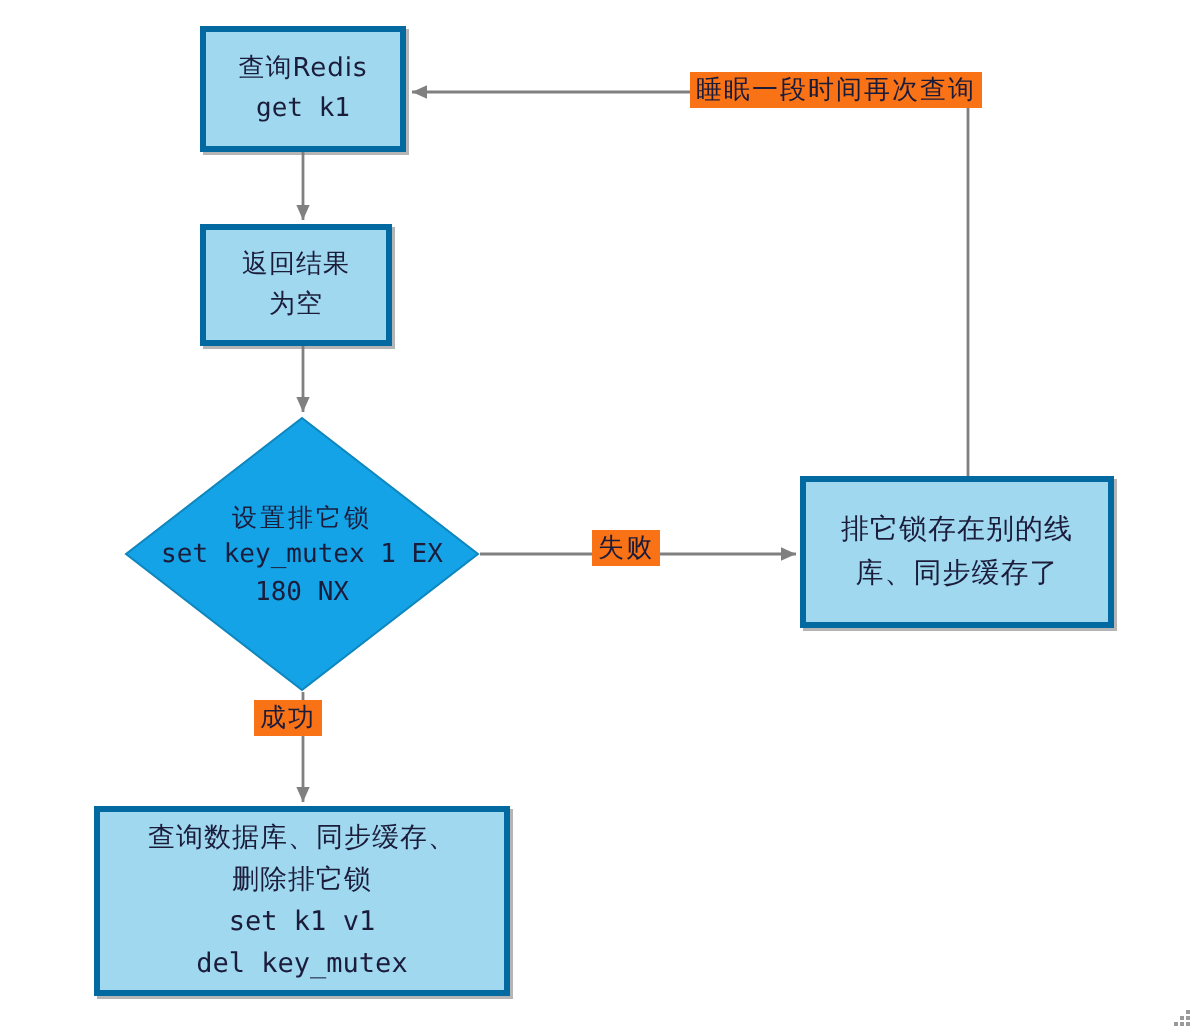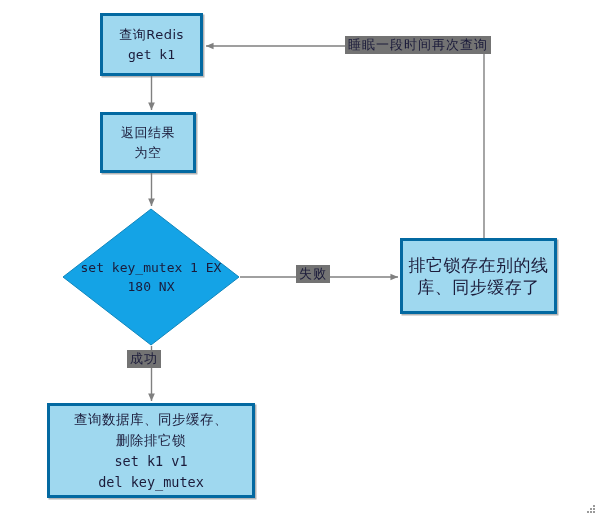--- a/index.html
+++ b/index.html
@@ -56,21 +56,21 @@
     left: 100px; top: 13px; width: 103px; height: 63px;
   }
   
   #node-empty-result {
     left: 100px; top: 112px; width: 96px; height: 61px;
   }
   
   #node-other-thread {
     left: 400px; top: 238px; width: 157px; height: 76px;
   }
-  #node-other-thread .line { font-size: 17px; line-height: 22px; }
+  #node-other-thread .line { font-size: 14px; line-height: 22px; }
 
   
   #node-final {
     left: 47px; top: 403px; width: 208px; height: 95px;
   }
   #node-final .line { font-size: 13.5px; line-height: 21px; }
   #node-final .mono { font-size: 13.5px; line-height: 21px; }
 
   
   #node-decision {
@@ -105,21 +105,21 @@
     white-space: pre;
   }
 
   .edge-label {
     position: absolute;
     color: #1b1b3a;
     font-family: "DejaVu Sans", "Liberation Sans", sans-serif;
     font-size: 13px;
     letter-spacing: 1px;
     white-space: nowrap;
-    background: #737373;
+    background: #f97316;
     padding: 0 3px;
     z-index: 4;
   }
   #label-retry { left: 345px; top: 36px; }
   #label-fail  { left: 296px; top: 265px; }
   #label-success { left: 127px; top: 350px; }
 
   #resize-handle {
     position: absolute;
     right: 4px; bottom: 3px;
@@ -166,20 +166,21 @@
 <div class="node box" id="node-empty-result">
   <div class="line">返回结果</div>
   <div class="line">为空</div>
 </div>
 
 <div class="node" id="node-decision">
   <svg class="diamond-shape" viewBox="0 0 178 138" preserveAspectRatio="none" xmlns="http://www.w3.org/2000/svg">
     <polygon points="89,1 177,69 89,137 1,69" fill="#14a3e6" stroke="#0f86bd" stroke-width="1"></polygon>
   </svg>
   <div class="diamond-text">
+    <div class="line">设置排它锁</div>
     <div class="mono">set key_mutex 1 EX</div>
     <div class="mono">180 NX</div>
   </div>
 </div>
 
 <div class="node box" id="node-other-thread">
   <div class="line">排它锁存在别的线</div>
   <div class="line">库、同步缓存了</div>
 </div>
 

